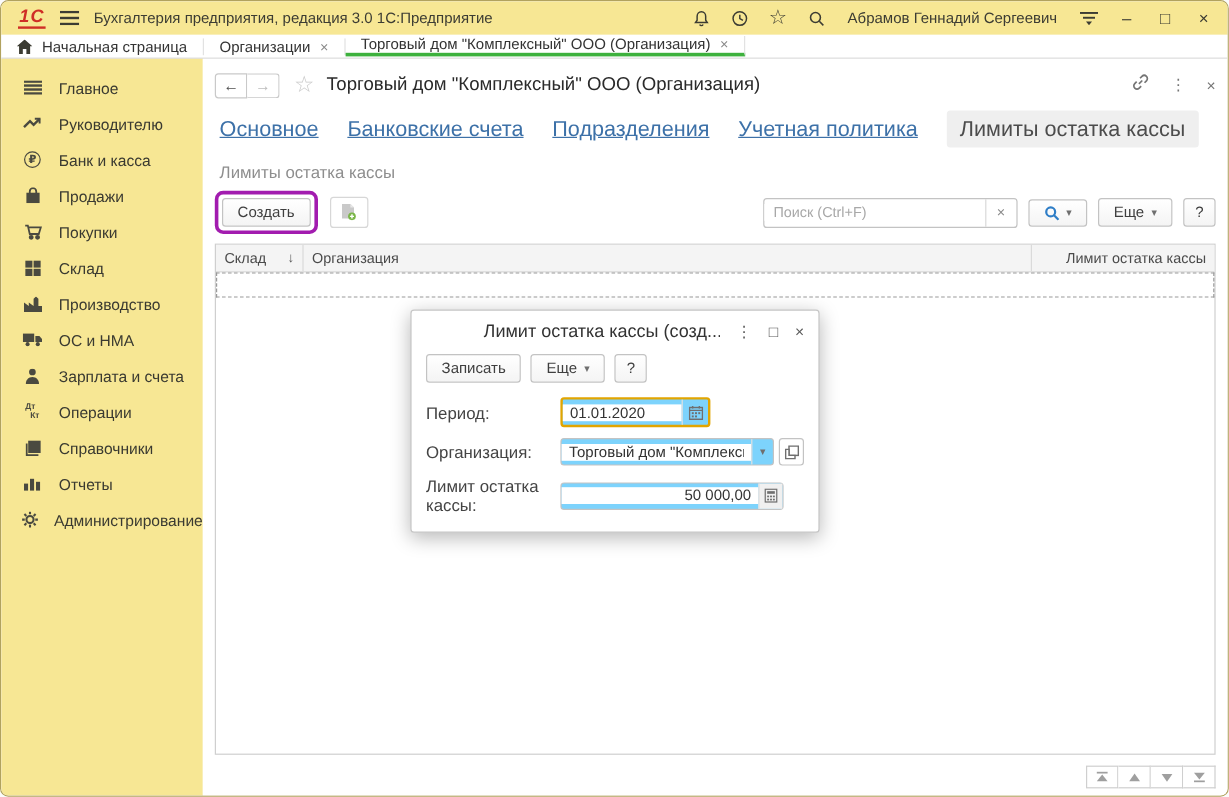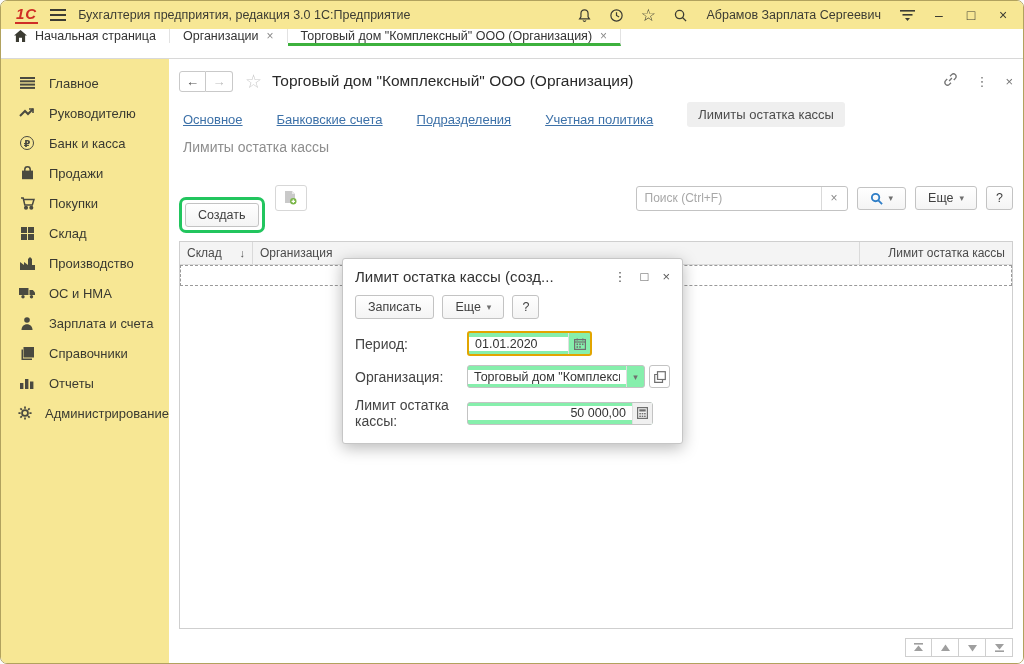--- a/index.html
+++ b/index.html
@@ -9,21 +9,21 @@
   
   .titlebar { height:28px; background:#f7e794; display:flex; align-items:center; padding:0 10px 0 14px; gap:10px; font-size:12.5px; color:#3c3c33; flex:0 0 auto; }
   .logo { color:#cf2e26; font-weight:bold; font-style:italic; font-size:15px; letter-spacing:1px; border-bottom:2px solid #cf2e26; line-height:14px; padding:0 1px 1px 1px; }
   .tb-icon { width:20px; height:20px; display:flex; align-items:center; justify-content:center; color:#3c3c33; cursor:pointer; }
   .tb-right { margin-left:auto; display:flex; align-items:center; gap:12px; }
   .tb-glyph { font-size:14px; color:#3c3c33; }
   .user-name { font-size:12.5px; color:#3c3c33; margin:0 4px; }
   .svgicon { display:block; }
 
   
-  .tabbar { height:30px; background:#fff; border-bottom:1px solid #d8d8d8; display:flex; align-items:flex-start; font-size:12.5px; color:#333; flex:0 0 auto; }
+  .tabbar { height:20px; background:#fff; border-bottom:1px solid #d8d8d8; display:flex; align-items:center; font-size:12.5px; color:#333; flex:0 0 auto; }
   .tab { display:flex; align-items:center; gap:8px; padding:0 13px; border-right:1px solid #e2e2e2; cursor:pointer; position:relative; white-space:nowrap; }
   .tab .close-x { color:#8a8a8a; font-size:12px; }
   .tab.active { border-bottom:3px solid #3db13d; }
 
   
   .bodyrow { flex:1; display:flex; min-height:0; }
   .sidebar { width:168px; background:#f7e794; padding-top:9px; flex:0 0 auto; }
   .side-item { height:30px; display:flex; align-items:center; gap:13px; padding-left:17px; font-size:13px; color:#3a3a31; cursor:pointer; }
   .side-ic { width:18px; display:flex; justify-content:center; align-items:center; color:#4a4a40; }
   .ruble-circ { width:14px; height:14px; border:1.4px solid #4a4a40; border-radius:50%; font-size:9.5px; font-weight:bold; display:flex; align-items:center; justify-content:center; color:#4a4a40; }
@@ -35,29 +35,29 @@
   .main-header { height:34px; display:flex; align-items:center; gap:8px; flex:0 0 auto; }
   .navbtns { display:flex; }
   .navbtn { width:27px; height:21px; border:1px solid #c9c9c9; background:#fff; display:flex; align-items:center; justify-content:center; font-size:13px; cursor:pointer; }
   .navbtn.back { border-radius:3px 0 0 3px; color:#4f4f4f; }
   .navbtn.fwd { border-radius:0 3px 3px 0; border-left:none; color:#bdbdbd; }
   .fav-star { font-size:19px; color:#c9c9c9; margin:0 2px 0 4px; }
   .page-title { font-size:15.5px; color:#2a2a2a; white-space:nowrap; }
   .mh-right { margin-left:auto; display:flex; align-items:center; gap:17px; color:#757575; }
   .mh-right .glyph { font-size:13px; cursor:pointer; }
 
-  .navlinks { display:flex; align-items:flex-end; gap:34px; padding:4px 2px 8px 4px; font-size:13px; flex:0 0 auto; }
+  .navlinks { display:flex; align-items:center; gap:24px; padding:4px 2px 8px 4px; font-size:18px; flex:0 0 auto; }
   .navlink { color:#3d71a8; text-decoration:underline; cursor:pointer; white-space:nowrap; }
   .navlink.active { color:#4c4c4c; text-decoration:none; background:#efefef; padding:5px 11px; border-radius:3px; }
 
   .section-heading { font-size:14px; color:#8e8e8e; padding:4px 0 8px 4px; flex:0 0 auto; }
 
   .toolbar { display:flex; align-items:center; padding:0 0 8px 0; flex:0 0 auto; }
   .btn { border:1px solid #c3c3c3; background:linear-gradient(#ffffff,#f4f4f4); border-radius:3px; font-size:12.5px; color:#3f3f3f; padding:4px 12px; cursor:pointer; display:inline-flex; align-items:center; gap:6px; font-family:inherit; }
-  .annotation { border:3px solid #22c55e; border-radius:7px; padding:3px; display:inline-block;margin-top:34px; }
+  .annotation { border:3px solid #a21caf; border-radius:7px; padding:3px; display:inline-block; }
   .iconbtn { width:32px; height:26px; border:1px solid #d7d7d7; background:#fff; border-radius:3px; display:flex; align-items:center; justify-content:center; margin-left:10px; cursor:default; }
   .tb-spacer { flex:1; }
   .searchbox { display:flex; align-items:center; border:1px solid #c3c3c3; border-radius:3px; height:25px; width:212px; background:#fff;gap:48px; }
   .searchbox input { flex:1; border:none; outline:none; padding:0 8px; font-size:12px; font-family:inherit; color:#444; min-width:0; }
   .searchbox input::placeholder { color:#a8a8a8; }
   .search-clear { width:26px; height:100%; border-left:1px solid #d9d9d9; display:flex; align-items:center; justify-content:center; color:#8a8a8a; font-size:12px; cursor:pointer; }
   .caret { font-size:9px; color:#6f6f6f; }
   .qbtn { margin-left:9px; }
   .helpbtn { padding:4px 9px; }
 
@@ -70,29 +70,29 @@
   .th.c3 { width:152px; text-align:right; }
   .sort-arrow { font-size:11px; color:#555; }
   .empty-row { height:21px; border:1px dashed #9a9a9a; margin:0; flex:0 0 auto; }
 
   .footer { height:28px; display:flex; justify-content:flex-end; align-items:flex-end; padding-top:5px; flex:0 0 auto; }
   .pagebtn { width:27px; height:19px; border:1px solid #cfcfcf; background:#fff; display:flex; align-items:center; justify-content:center; cursor:pointer; }
   .pagebtn + .pagebtn { border-left:none; }
 
   
   .dialog { position:absolute; left:341px; top:257px; width:341px; background:#fff; border:1px solid #c6c6c6; border-radius:3px; box-shadow:0 4px 16px rgba(0,0,0,.28); padding:9px 12px 12px 12px; z-index:10; }
-  .dlg-titlerow { display:flex; align-items:center; gap:14px; }
+  .dlg-titlerow { display:flex; align-items:center; gap:14px;margin-left:48px; }
   .dlg-title { flex:1; font-size:15px; color:#333; white-space:nowrap; overflow:hidden; }
   .dlg-glyph { color:#5a5a5a; font-size:13px; cursor:pointer; }
   .dlg-buttons { display:flex; gap:8px; margin:10px 0 12px 0; }
   .btn-primary { background:linear-gradient(#ffe159,#fccf2c); border:1px solid #e3bd2c; font-weight:bold; color:#3b3b21; }
   .dlg-row { display:flex; align-items:center; margin-bottom:9px; }
   .dlg-row:last-child { margin-bottom:2px; }
   .dlg-label { width:112px; font-size:14px; color:#444; flex:0 0 auto; }
-  .field { display:flex; align-items:center; border:1px solid #c3c3c3; border-radius:3px; height:23px; background:#86efac; }
+  .field { display:flex; align-items:center; border:1px solid #c3c3c3; border-radius:3px; height:23px; background:#7dd3fc; }
   .field input { border:none; outline:none; padding:0 6px; font-size:12.5px; font-family:inherit; color:#333; min-width:0; flex:1; }
   .field.focused { border:2px solid #e2a500; height:25px; }
   .field-ic { width:22px; height:100%; display:flex; align-items:center; justify-content:center; border-left:1px solid #e0e0e0; cursor:pointer; }
   .field-caret { width:18px; height:100%; display:flex; align-items:center; justify-content:center; border-left:1px solid #e0e0e0; cursor:pointer; }
   .sidebtn { width:26px; height:23px; border:1px solid #c3c3c3; border-radius:3px; background:#fff; display:flex; align-items:center; justify-content:center; margin-left:4px; cursor:pointer; }
   .num input { text-align:right; }
 </style>
 </head>
 <body>
 
@@ -123,21 +123,21 @@
             <path d="M8 4.5 L8 8 L10.8 9.6"></path>
           </svg>
       </span>
       <span class="tb-icon tb-glyph" style="font-size:17px;">☆</span>
       <span class="tb-icon">
         <svg class="svgicon" width="15" height="15" viewBox="0 0 16 16" fill="none" stroke="#3c3c33" stroke-width="1.4">
             <circle cx="7" cy="7" r="4.4"></circle>
             <path d="M10.4 10.4 L14 14"></path>
           </svg>
       </span>
-      <span class="user-name">Абрамов Зарплата Сергеевич</span>
+      <span class="user-name">Абрамов Геннадий Сергеевич</span>
       <span class="tb-icon">
         <svg class="svgicon" width="15" height="13" viewBox="0 0 15 13">
             <g fill="#3c3c33">
               <rect y="1" width="15" height="1.6"></rect>
               <rect x="2.5" y="5" width="10" height="1.6"></rect>
               <path d="M5 9 L10 9 L7.5 12 Z"></path>
             </g>
           </svg>
       </span>
       <span class="tb-icon tb-glyph">–</span>
@@ -250,20 +250,26 @@
       <div class="side-item">
         <span class="side-ic">
             <svg width="12" height="13" viewBox="0 0 12 13">
               <g fill="#4a4a40">
                 <circle cx="6" cy="3" r="2.8"></circle>
                 <path d="M0.5 13 C0.5 9.5 2.8 7.2 6 7.2 C9.2 7.2 11.5 9.5 11.5 13 Z"></path>
               </g>
             </svg>
           </span>
         <span>Зарплата и счета</span>
+      </div>
+      <div class="side-item">
+        <span class="side-ic">
+            <span class="dtkt"><span>Дт</span><br><span class="kt">Кт</span></span>
+          </span>
+        <span>Операции</span>
       </div>
       <div class="side-item">
         <span class="side-ic">
             <svg width="13" height="13" viewBox="0 0 13 13">
               <g fill="#4a4a40">
                 <rect x="2.5" y="0" width="10.5" height="10.5"></rect>
                 <path d="M0.5 2.5 L0.5 13 L11 13 L11 11.5 L2 11.5 L2 2.5 Z"></path>
               </g>
             </svg>
           </span>

